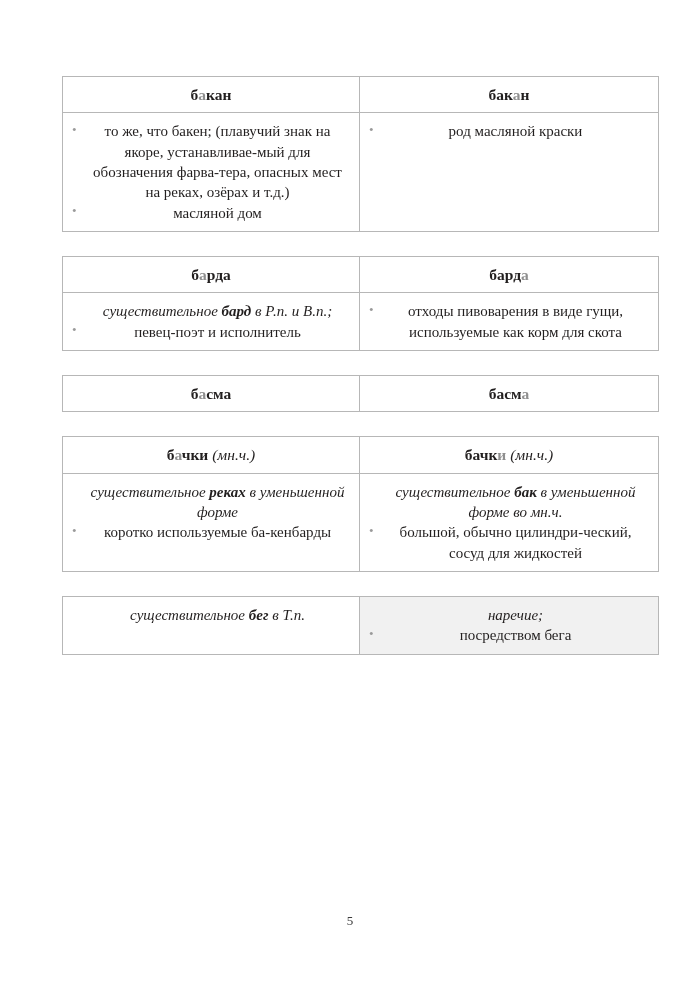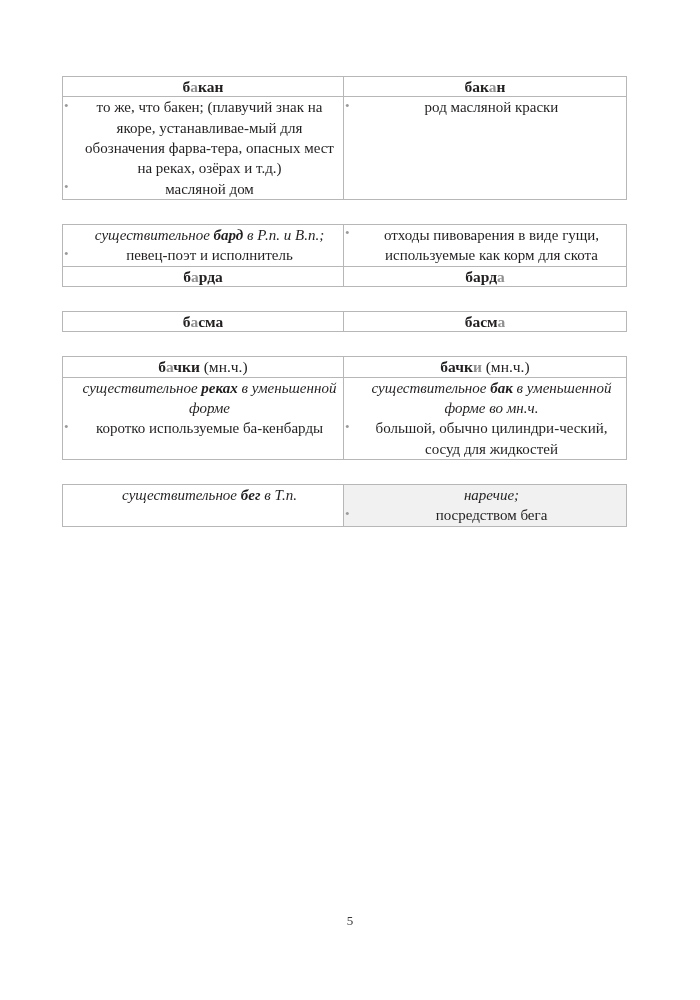--- a/index.html
+++ b/index.html
@@ -35,21 +35,21 @@
     width: 562px;
     border-collapse: collapse;
     table-layout: fixed;
     margin: 0 0 24px 0;
     background: #ffffff;
   }
 
   table.entry td {
     border: 1px solid #b7b7b7;
     vertical-align: top;
-    padding: 0;
+    padding: 8px;
   }
 
   td.hdr {
     text-align: center;
     font-weight: bold;
     font-size: 15.5px;
     line-height: 1.25;
     padding: 5px 4px 5px 4px;
     border-bottom: 1px solid #cfcfcf;
   }
@@ -65,20 +65,21 @@
   td.col-right { width: 282px; }
 
   td.shaded { background: #f1f1f1; }
 
   .stress {
     color: #8f8f8f;
   }
 
   .qual {
     font-weight: normal;
+    font-style: italic;
   }
 
   ul.defs {
     list-style: none;
     margin: 0;
     padding: 0;
   }
   ul.defs li {
     position: relative;
     padding-left: 13px;
@@ -139,36 +140,36 @@
               <ul class="defs">
                 <li class="bulleted">род масляной краски</li>
               </ul>
             </td>
           </tr>
         </tbody>
       </table>
       <table class="entry">
         <tbody>
           <tr>
+            <td class="hdr col-left"><span>б</span><span class="stress">а</span><span>рда</span></td>
+            <td class="hdr col-right"><span>бард</span><span class="stress">а</span></td>
+          </tr>
+          <tr>
             <td class="body col-left">
               <ul class="defs">
                 <li class="nobullet gram">существительное <b>бард</b> в Р.п. и В.п.;</li>
                 <li class="bulleted">певец-поэт и исполнитель</li>
               </ul>
             </td>
             <td class="body col-right">
               <ul class="defs">
                 <li class="bulleted">отходы пивоварения в виде гущи, используемые как корм для скота</li>
               </ul>
             </td>
           </tr>
-          <tr>
-            <td class="hdr col-left"><span>б</span><span class="stress">а</span><span>рда</span></td>
-            <td class="hdr col-right"><span>бард</span><span class="stress">а</span></td>
-          </tr>
         </tbody>
       </table>
       <table class="entry">
         <tbody>
           <tr>
             <td class="hdr col-left"><span>б</span><span class="stress">а</span><span>сма</span></td>
             <td class="hdr col-right"><span>басм</span><span class="stress">а</span></td>
           </tr>
         </tbody>
       </table>

